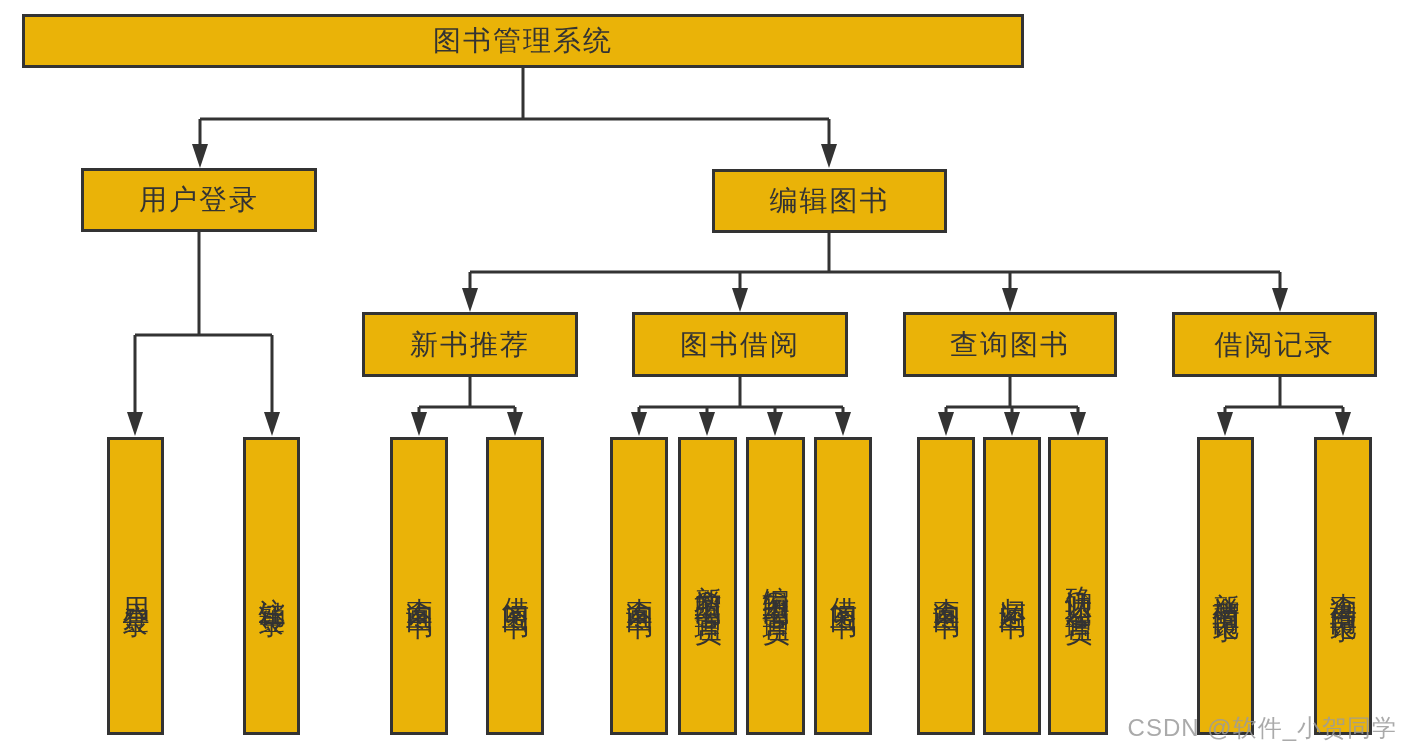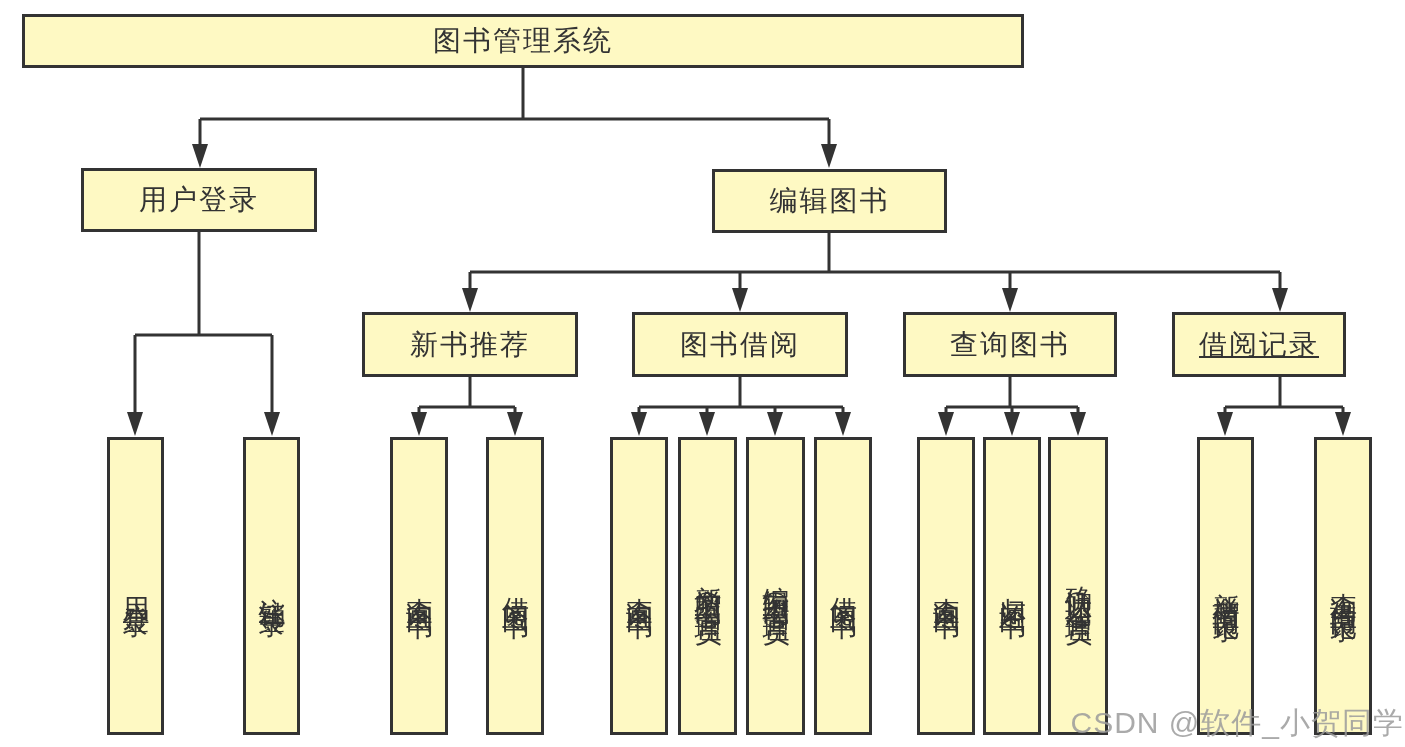--- a/index.html
+++ b/index.html
@@ -22,21 +22,21 @@
     fill: none;
   }
   svg.wires polygon {
     fill: #333333;
     stroke: none;
   }
   .box {
     position: absolute;
     box-sizing: border-box;
     border: 3px solid #333333;
-    background: #fef9c3;
+    background: #eab308;
     display: flex;
     align-items: center;
     justify-content: center;
     color: #333333;
   }
   .box.h span {
     font-size: 28px;
     letter-spacing: 2px;
     white-space: nowrap;
   }
@@ -46,23 +46,23 @@
   }
   .box.v span {
     writing-mode: vertical-rl;
     text-orientation: mixed;
     font-size: 27px;
     letter-spacing: 5px;
     line-height: 1;
   }
   .watermark {
     position: absolute;
-    right: 1px;
+    right: 8px;
     bottom: 3px;
-    font-size: 30px;
+    font-size: 24px;
     letter-spacing: 1px;
     color: rgba(155, 155, 155, 0.85);
     white-space: nowrap;
     pointer-events: none;
   }
 </style>
 </head>
 <body>
 
 <div class="canvas">
@@ -116,21 +116,21 @@
 
   <div class="box h" style="left:362px; top:312px; width:216px; height:65px;">
     <span>新书推荐</span>
   </div>
   <div class="box h" style="left:632px; top:312px; width:216px; height:65px;">
     <span>图书借阅</span>
   </div>
   <div class="box h" style="left:903px; top:312px; width:214px; height:65px;">
     <span>查询图书</span>
   </div>
-  <div class="box h" style="left:1172px; top:312px; width:174px; height:65px;text-decoration:underline;">
+  <div class="box h" style="left:1172px; top:312px; width:205px; height:65px;">
     <span>借阅记录</span>
   </div>
 
   <div class="box v" style="left:107px; top:437px; width:57px; height:298px;">
     <span>用户登录</span>
   </div>
   <div class="box v" style="left:243px; top:437px; width:57px; height:298px;">
     <span>注销登录</span>
   </div>
 

